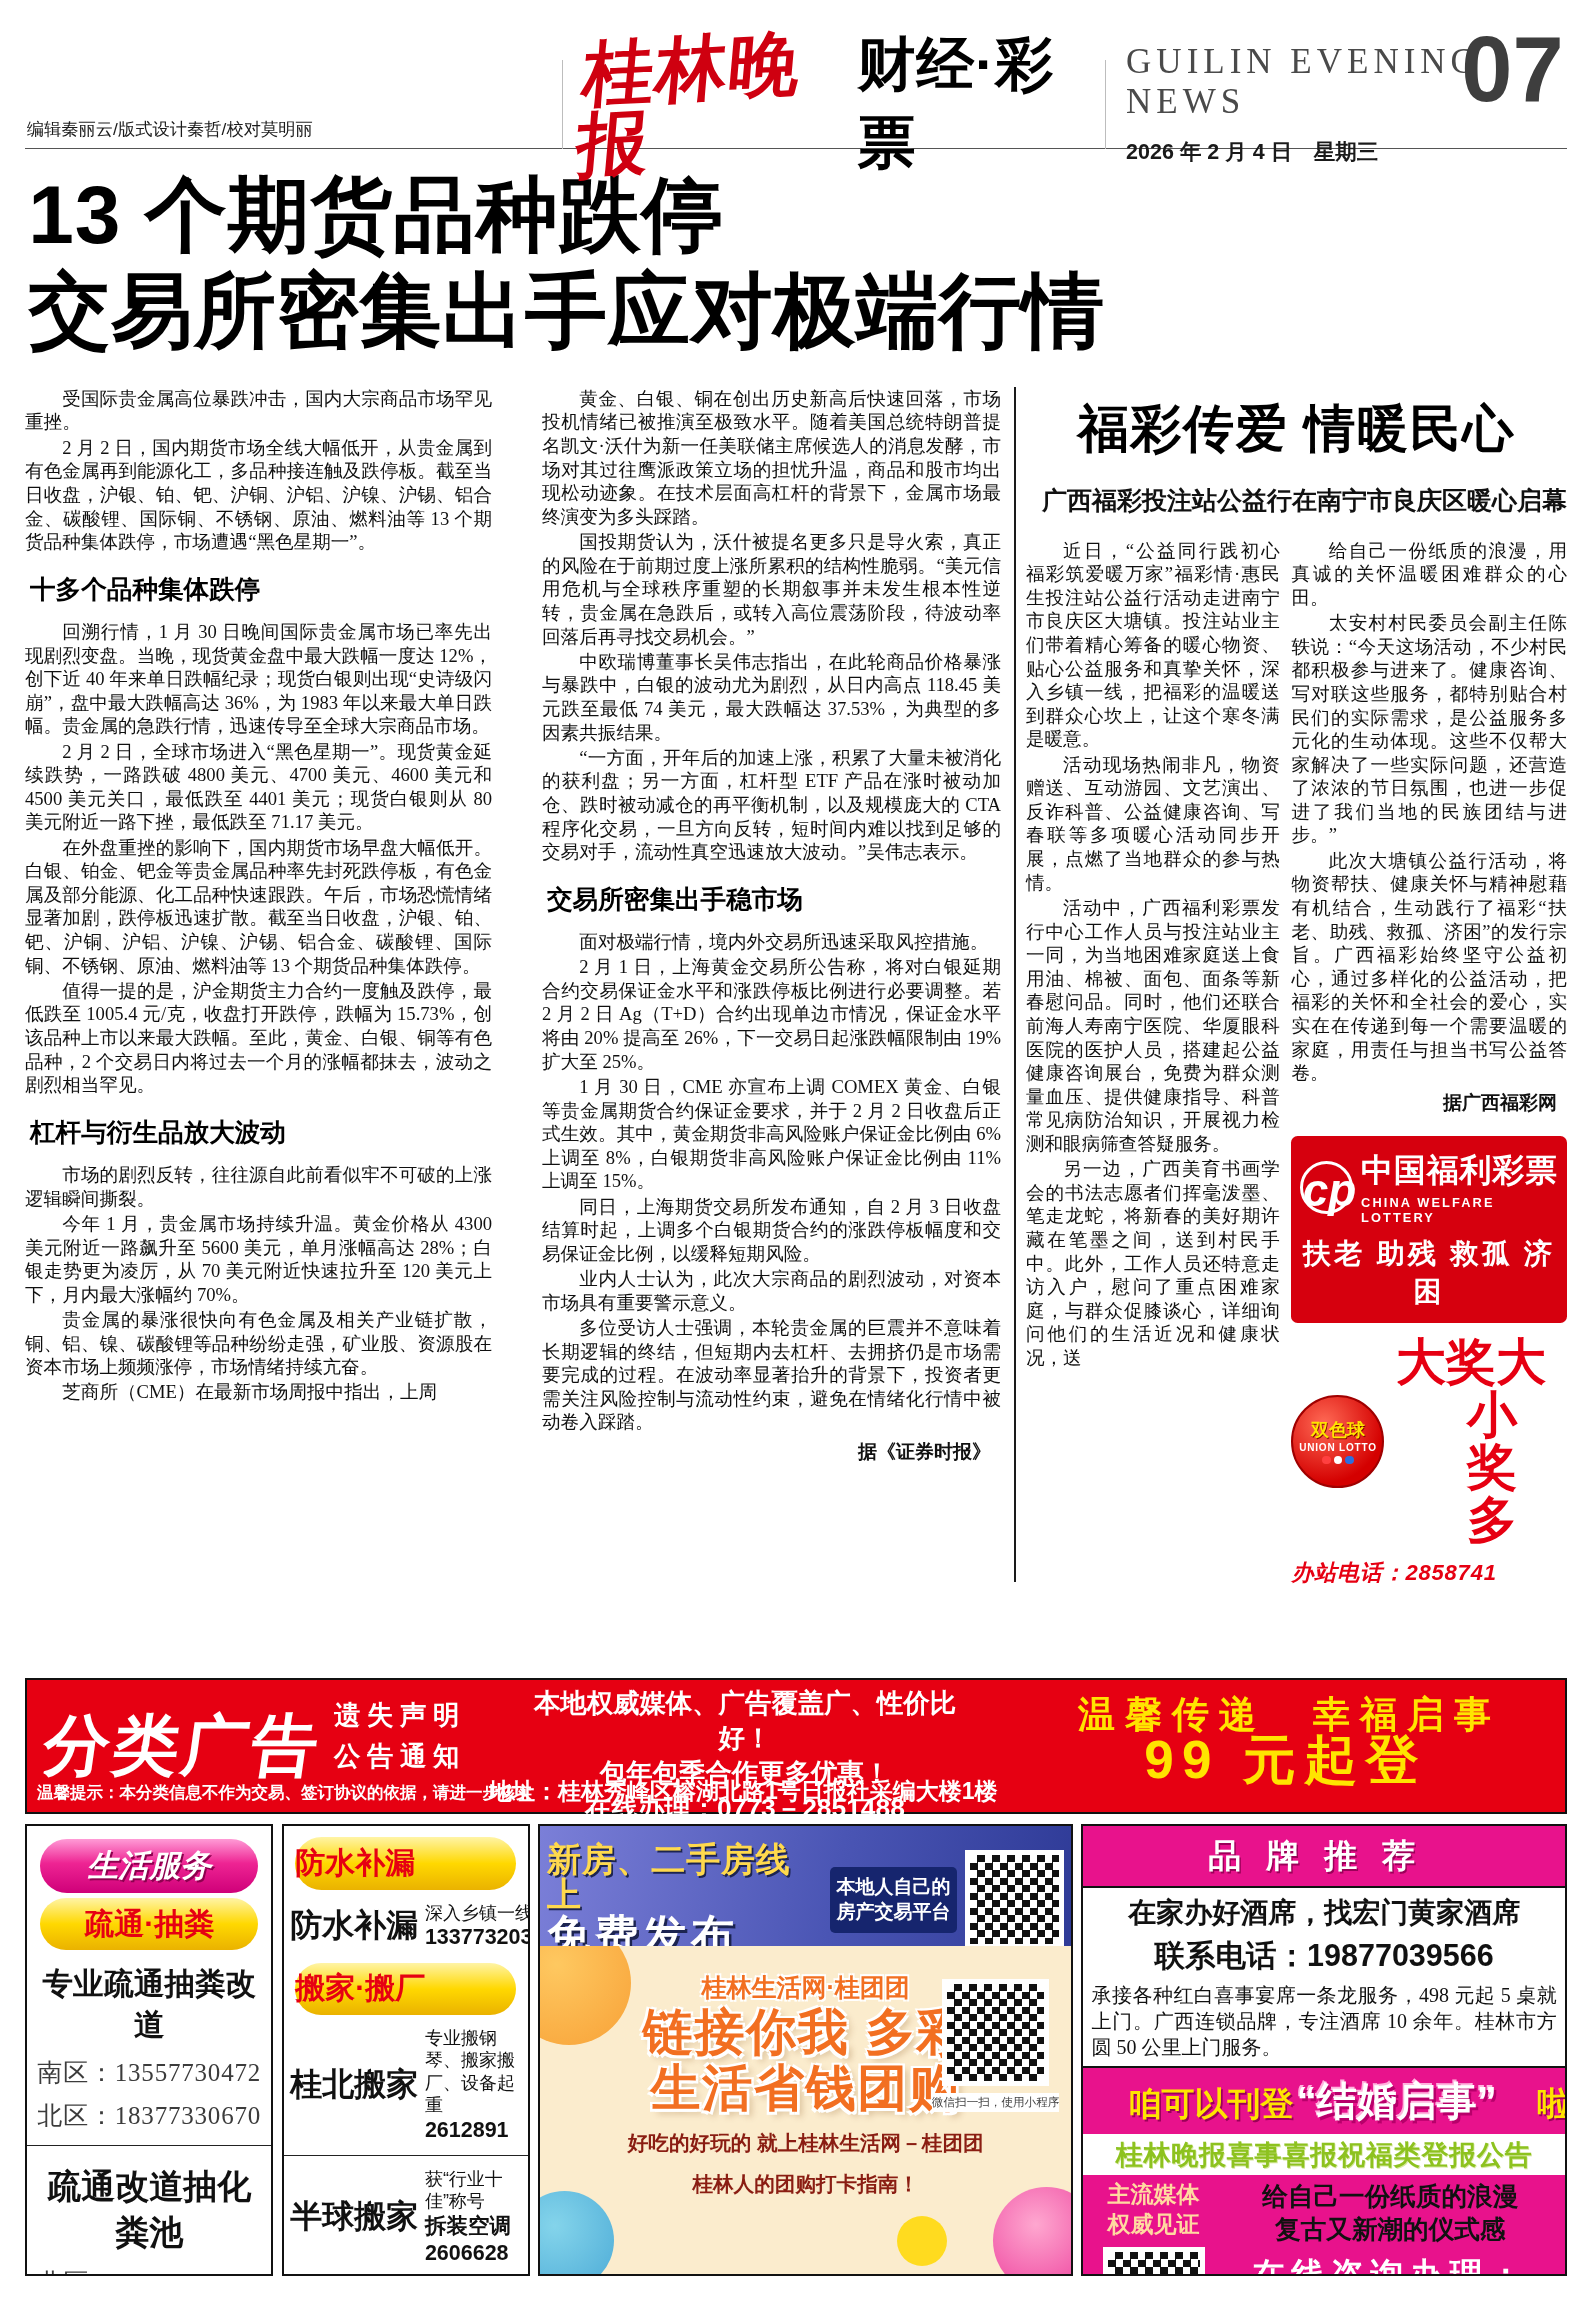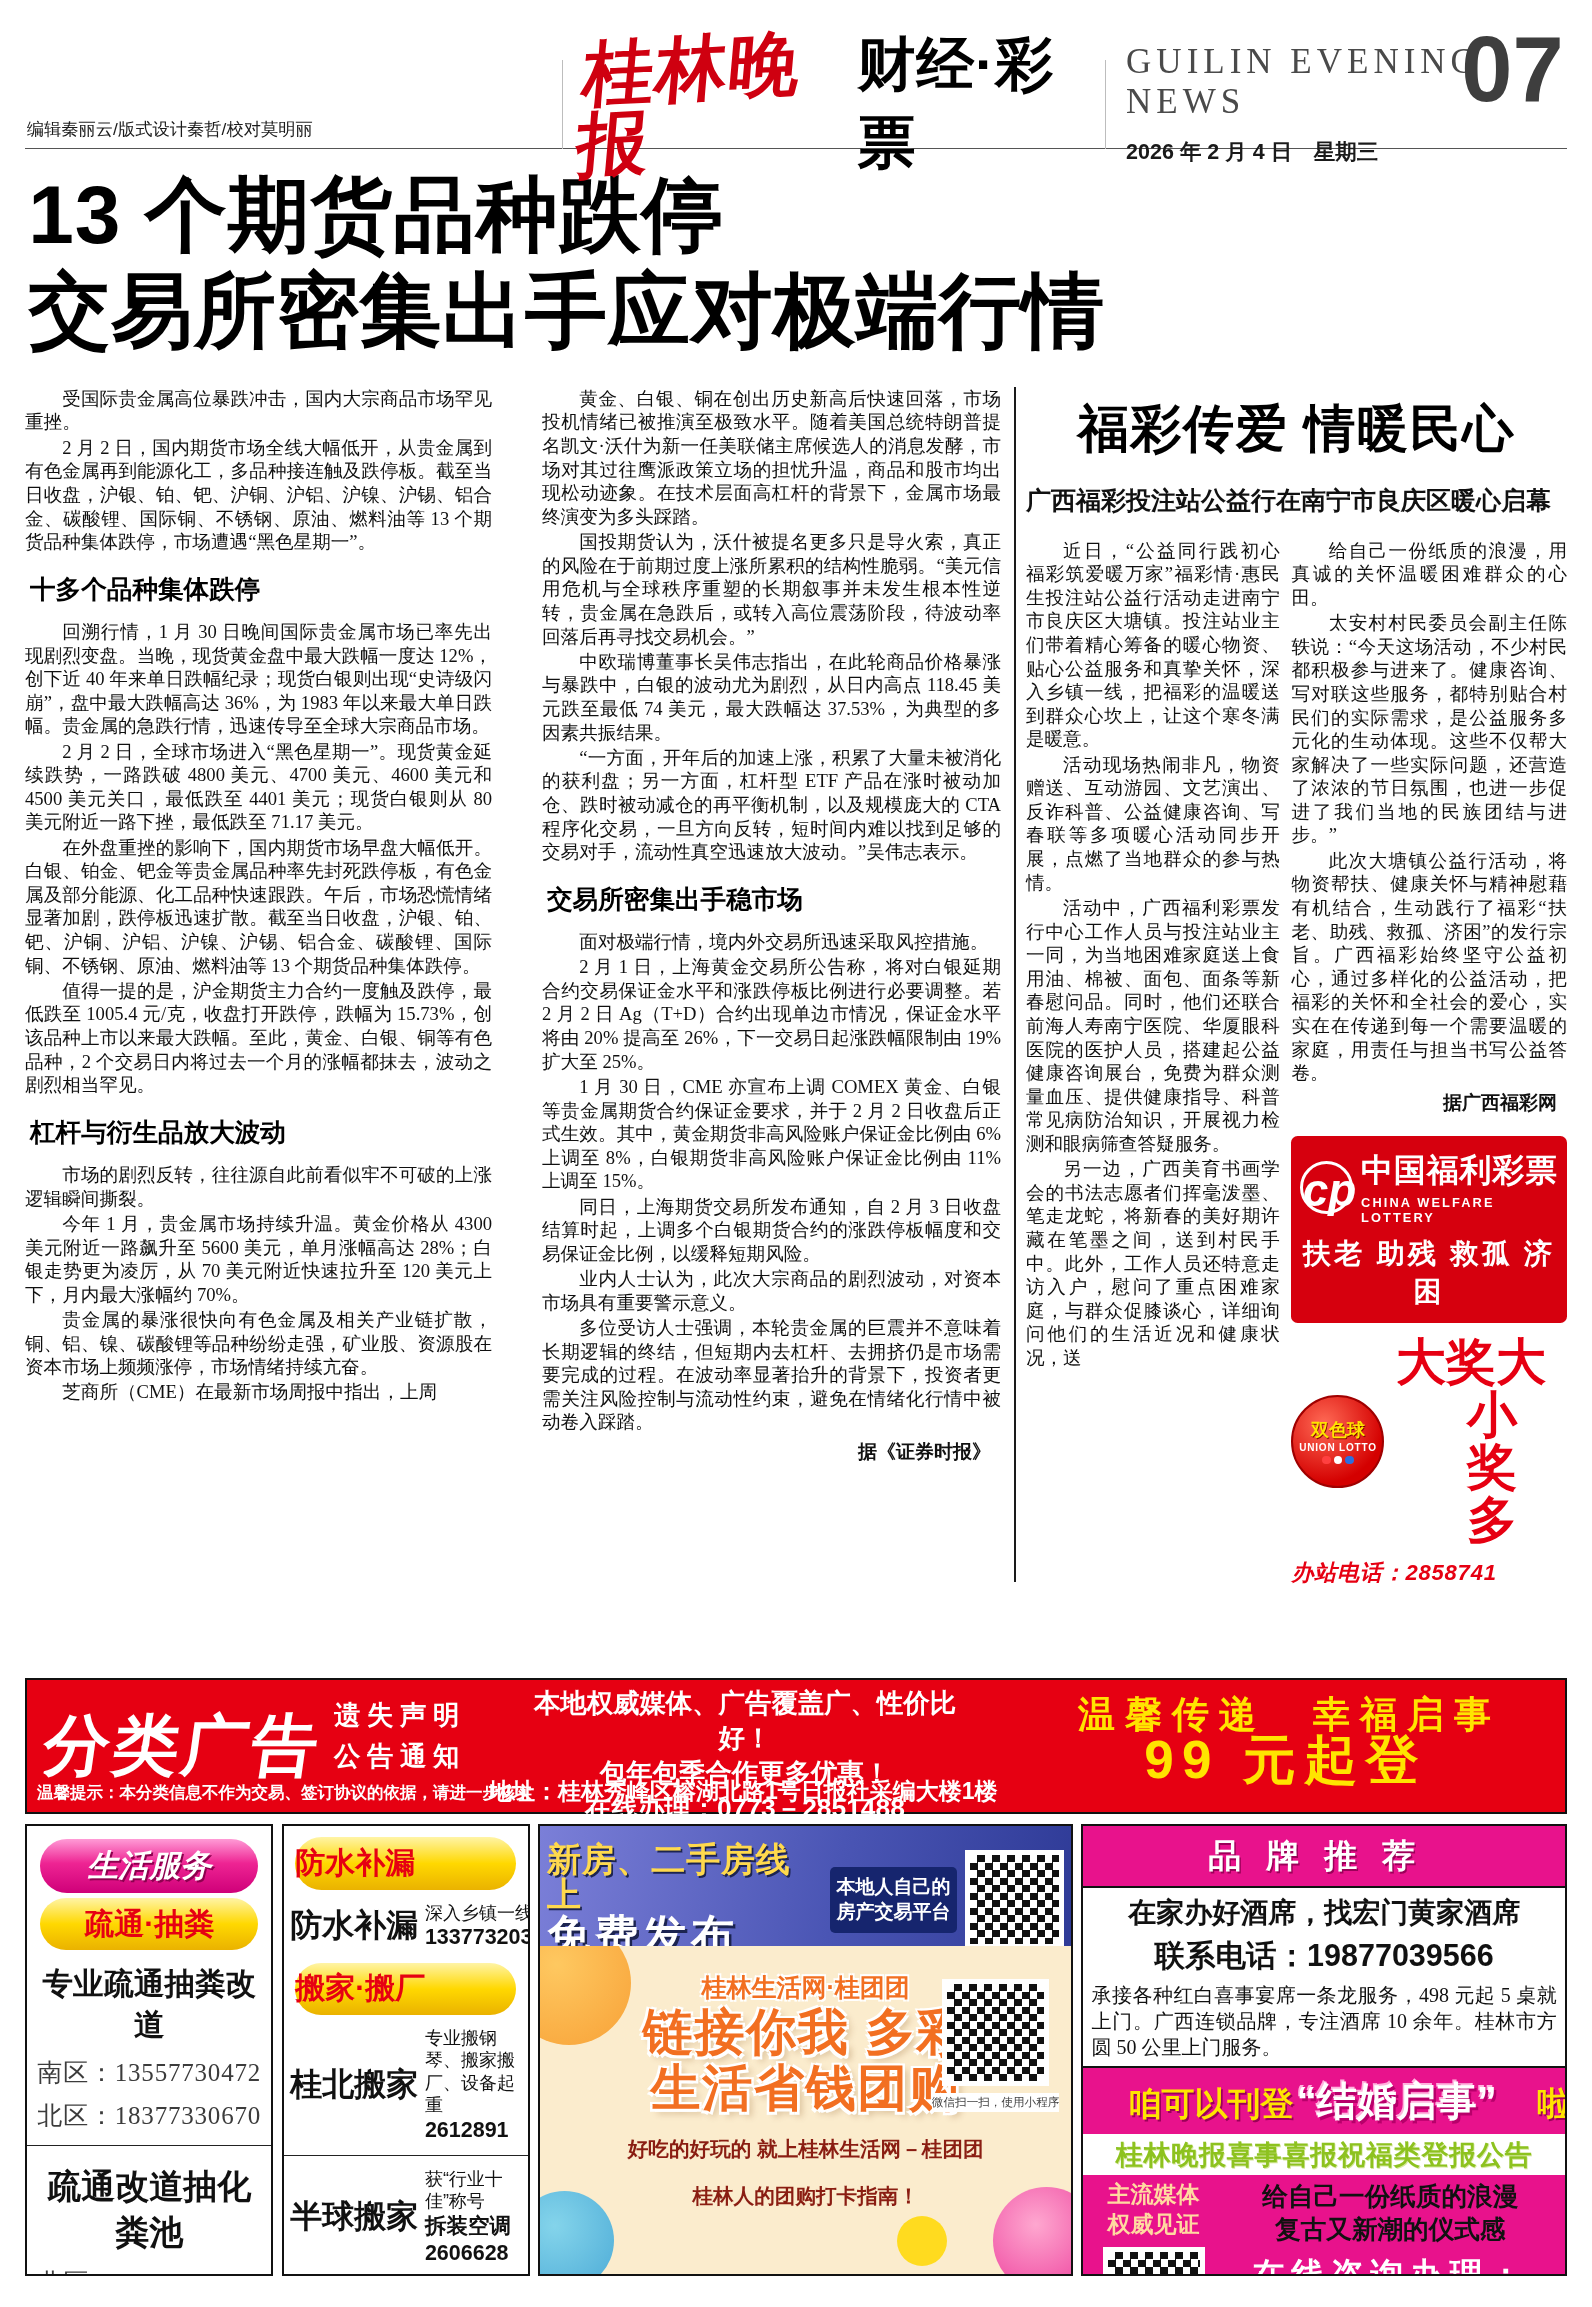--- a/index.html
+++ b/index.html
@@ -38,21 +38,21 @@
   .para { font-size:18.6px; line-height:23.6px; text-align:justify; text-indent:2em;
           margin:0 0 1.7px 0; color:#101010; }
   .subhead { font-family:"Liberation Sans", sans-serif; font-weight:800; font-size:25.6px;
              margin:18px 0 13.2px 5px; color:#000; }
   .attribution { text-align:right; font-family:"Liberation Sans", sans-serif; font-weight:700;
                  font-size:19px; margin-top:5px; padding-right:10px; }
 
   
   .fucai-title { font-size:51px; font-weight:900; text-align:center; letter-spacing:1.7px;
                  margin:8.3px 0 0 0; font-family:"Liberation Sans", sans-serif; color:#000; }
-  .fucai-sub { font-size:25px; font-weight:800; text-align:left; margin:20px 0 21.5px;
+  .fucai-sub { font-size:25px; font-weight:800; text-align:right; margin:20px 0 21.5px;
                font-family:Liberation Mono, monospace; }
   .fucai-cols { display:flex; }
   .fucai-colA { width:254px; }
   .fucai-colB { flex:1; margin-left:11.6px; }
 
   .lottery-box { background:#d6000e; border-radius:6.6px; margin-top:20px; padding:13.2px 8.3px 11.6px;
                  color:#fff; font-family:"Liberation Sans", sans-serif; }
   .lot-row { display:flex; align-items:center; gap:8.3px; }
   .cp-logo { width:53px; height:53px; font-size:46px; font-weight:900; font-style:italic;
              color:#fff; line-height:53px; text-align:center; flex:0 0 auto;
@@ -129,21 +129,21 @@
   .qr-inner { background:repeating-conic-gradient(#111 0% 25%, #fff 0% 50%) 0 0 / 15px 15px; }
   .ad3-main { position:absolute; top:120px; bottom:0; left:0; right:0; background:#fbeccd;
               text-align:center; padding-top:25px; overflow:hidden; }
   .blob { position:absolute; border-radius:50%; opacity:.85; }
   .ad3-brand { display:inline-block; color:#f26f21; font-weight:900; font-size:25px;
                font-family:"Liberation Sans", sans-serif;
                text-shadow:1.7px 1.7px 0 #fff,-1.7px -1.7px 0 #fff,1.7px -1.7px 0 #fff,-1.7px 1.7px 0 #fff; position:relative; }
   .ad3-slogan { color:#f26f21; font-weight:900; font-size:50px; letter-spacing:1.7px; line-height:1.12;
                 font-family:"Liberation Sans", sans-serif; position:relative;
                 text-shadow:2.5px 2.5px 0 #fff,-2.5px -2.5px 0 #fff,2.5px -2.5px 0 #fff,-2.5px 2.5px 0 #fff,5px 5px 6.6px rgba(120,60,0,.25); }
-  .ad3-tag { color:#8a1d12; font-weight:800; font-size:20.6px; margin-top:19px; position:relative;
+  .ad3-tag { color:#8a1d12; font-weight:800; font-size:20.6px; margin-top:13px; position:relative;
              font-family:"Liberation Sans", sans-serif; }
   .ad3-qr { position:absolute; right:11.6px; top:33px; }
   .ad3-qr-caption { font-size:11.6px; color:#444; margin-top:3.3px; background:#fff; padding:1.7px 0; }
 
   .ad4 { width:487px; display:flex; flex-direction:column; }
   .ad4-banner { background:#e8128c; color:#fff; font-weight:900; font-size:33px; text-align:center;
                 letter-spacing:25px; padding:8.3px 0 6.6px; font-family:"Liberation Sans", sans-serif;
                 text-shadow:1.7px 1.7px 0 #9c0059; }
   .ad4-hotel { background:#fff; border-top:2.5px solid #111; border-bottom:2.5px solid #111;
                padding:6.6px 8.3px 5px; text-align:center; }

